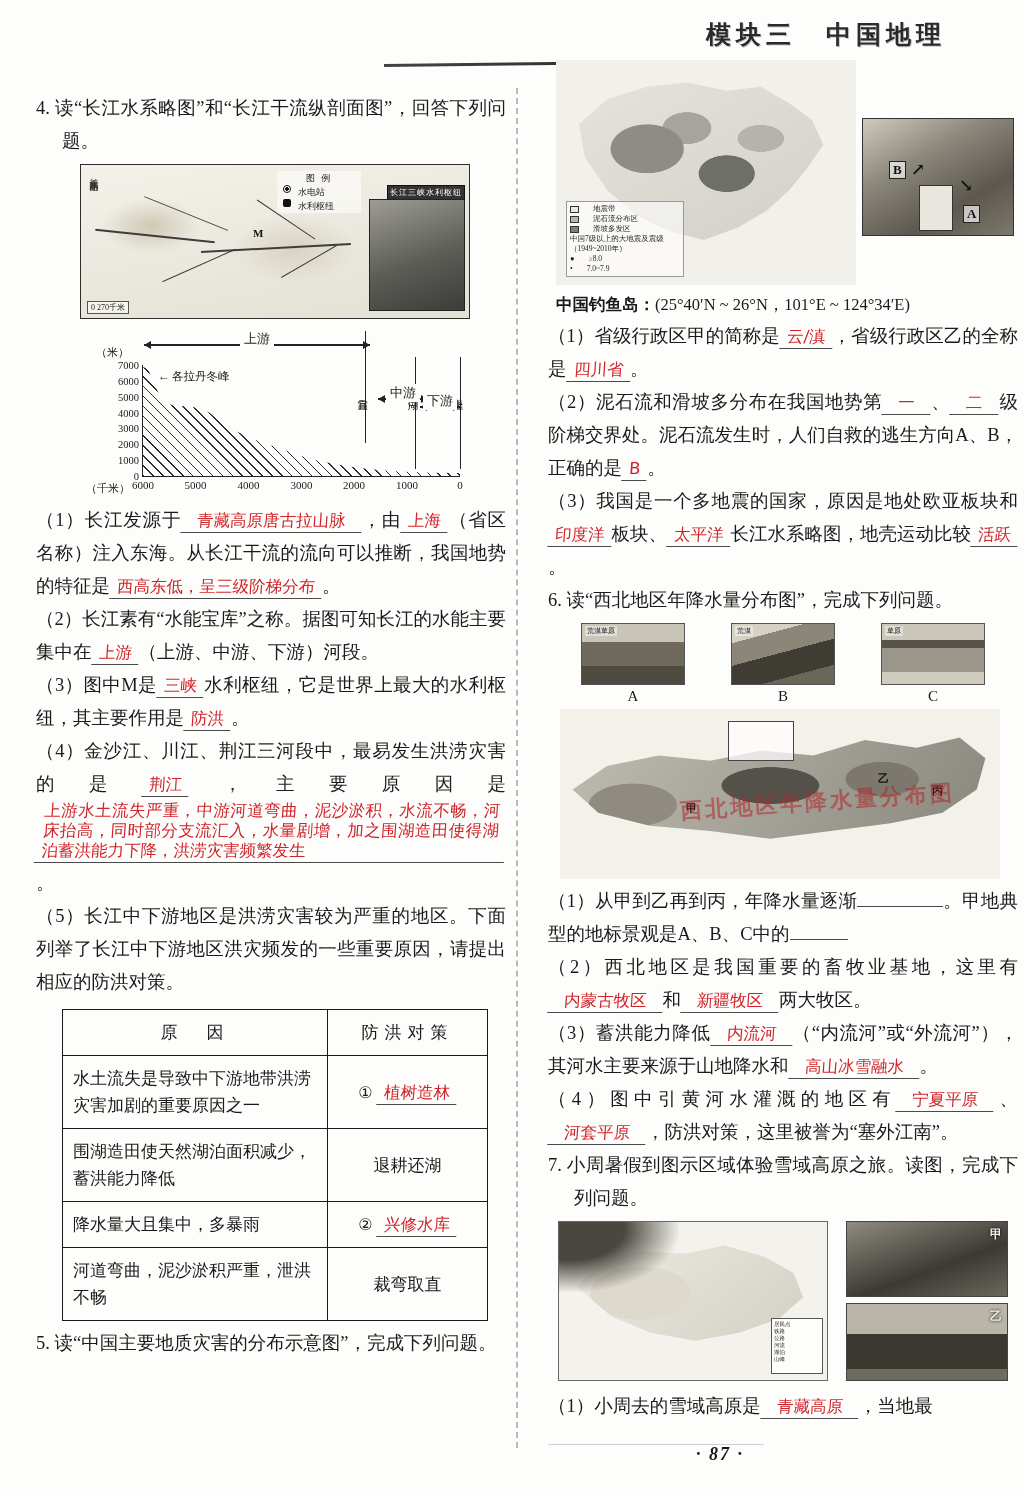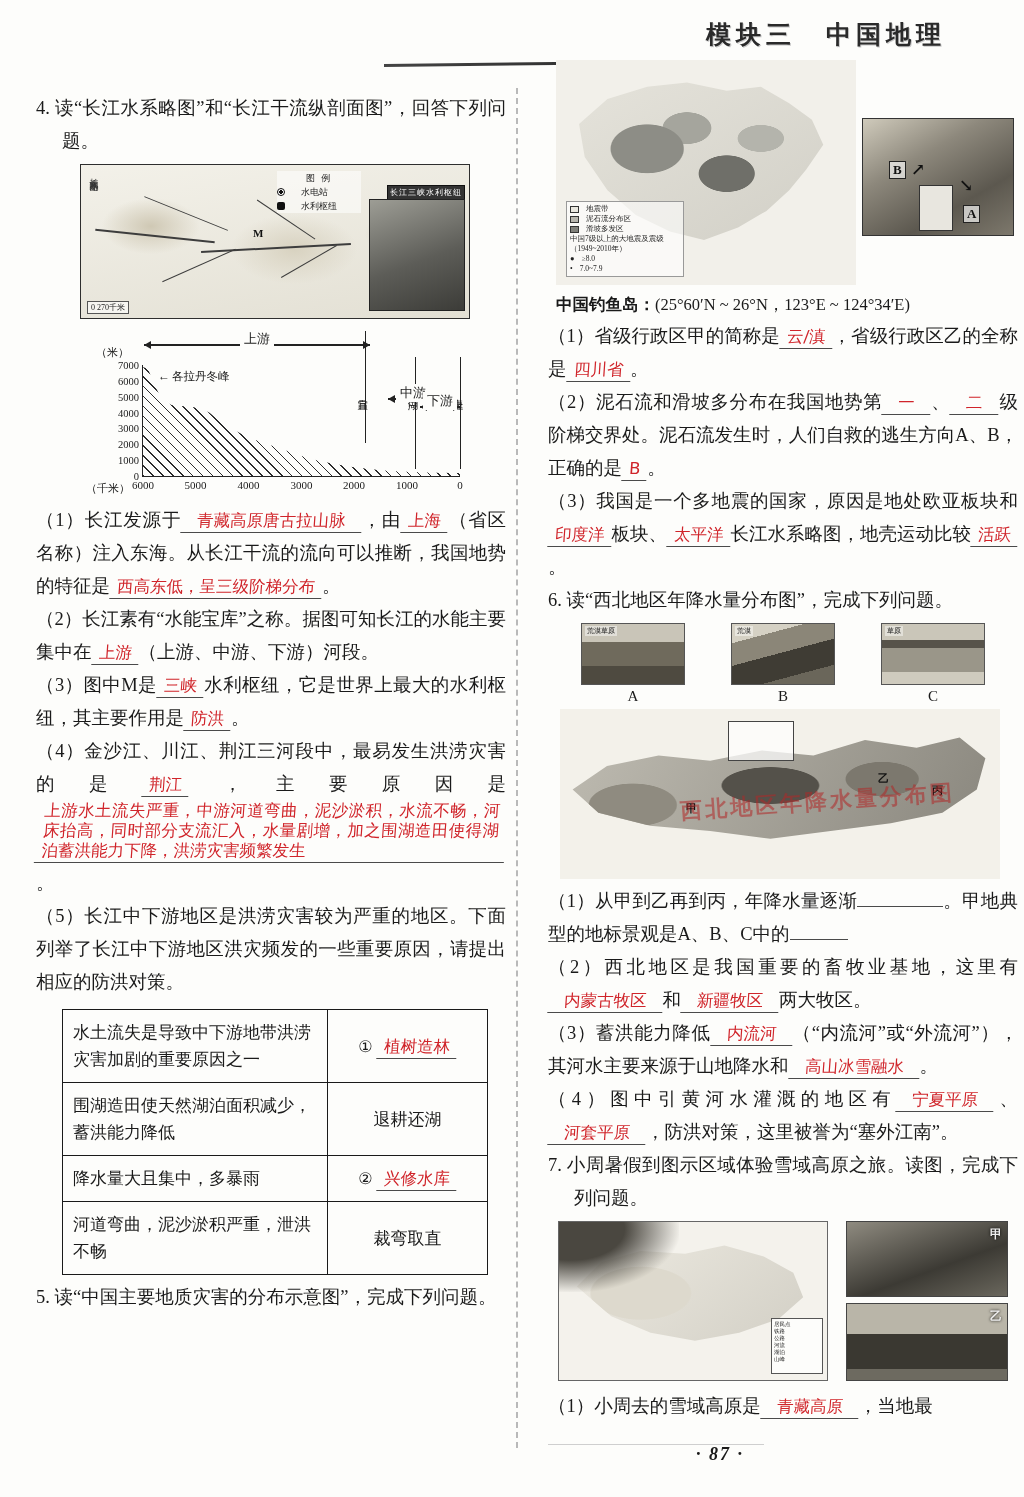--- a/index.html
+++ b/index.html
@@ -89,21 +89,21 @@
     font-size: 8px; color: #fff; background: #333;
     padding: 1px 2px; border: 1px solid #111; letter-spacing: 1px;
     white-space: nowrap;
   }
   .m1-legend {
     position: absolute; right: 108px; top: 6px;
     width: 84px; font-size: 9px; line-height: 14px; color: #222;
     background: rgba(255,255,255,.55);
   }
   .m1-legend .lg-title { text-align: center; letter-spacing: 2px; }
-  .m1-legend .lg-row { display: flex; align-items: center; gap: 16px; }
+  .m1-legend .lg-row { display: flex; align-items: flex-start; gap: 7px; padding-left: 6px; }
   .lg-sym { width: 8px; height: 8px; display: inline-block; }
   .lg-sym.hydro { border: 1.4px solid #111; border-radius: 50%; background: radial-gradient(#111 0 2px,#fff 2px); }
   .lg-sym.hub { background: #111; border-radius: 2px; }
   .m1-scale {
     position: absolute; left: 6px; bottom: 4px;
     font-size: 8px; color: #222; background: rgba(255,255,255,.6);
     border: 1px solid #555; padding: 0 3px;
   }
   .m1-title {
     position: absolute; left: 6px; top: 6px;
@@ -203,21 +203,21 @@
       linear-gradient(150deg,#e6e4dc,#cfcdc4);
     clip-path: polygon(6% 28%, 16% 16%, 30% 10%, 44% 8%, 58% 12%, 70% 10%,
       80% 18%, 88% 26%, 92% 38%, 86% 50%, 80% 60%, 72% 70%, 62% 78%,
       50% 84%, 38% 80%, 26% 72%, 16% 60%, 8% 44%);
   }
   .cn-legend {
     position: absolute; left: 10px; bottom: 8px; font-size: 7.5px;
     line-height: 10px; color: #222; background: rgba(255,255,255,.6);
     padding: 2px 3px; border: .5px solid #999; width: 118px;
   }
-  .cn-legend .lg-row { display: flex; gap: 7px; align-items: center; }
+  .cn-legend .lg-row { display: flex; gap: 14px; align-items: center; }
   .cn-legend .sw { width: 9px; height: 7px; border: .6px solid #333; display: inline-block; }
   .sw.a { background: #e9e7df; }
   .sw.b { background: #b8b6ae; }
   .sw.c { background: #80807a; }
   .photo-inset {
     position: absolute; right: 4px; top: 58px; width: 152px; height: 118px;
     border: 1.4px solid #333;
     background: linear-gradient(150deg,#cfcabb 0%,#8d887c 35%,#5c584f 70%,#7d786c 100%);
     overflow: hidden;
   }
@@ -403,21 +403,21 @@
 
         <div class="pf-city" style="left:67.6%; top:26px;">宜昌</div>
         <div class="pf-city" style="left:83.4%; top:26px;">湖口</div>
         <div class="pf-city" style="left:97.6%; top:26px;">上海</div>
       </div>
 
       <div class="pf-seg" style="left:60px; top:16px; width:226px;">
         <span class="bar"></span>
         <span class="lbl">上游</span>
       </div>
-      <div class="pf-seg" style="left:304px; top:70px; width:50px;">
+      <div class="pf-seg" style="left:294px; top:70px; width:50px;">
         <span class="bar"></span>
         <span class="lbl">中游</span>
       </div>
       <div class="pf-seg" style="left:336px; top:78px; width:40px;">
         <span class="bar"></span>
         <span class="lbl">下游</span>
       </div>
 
       <div class="pf-peak" style="left:74px; top:46px;">各拉丹冬峰</div>
     </div>
@@ -437,20 +437,24 @@
     <div class="body-text">
       <span>（4）</span><span>金沙江、川江、荆江三河段中，最易发生洪涝灾害的是</span><span class="ans">荆江</span><span>，主要原因是</span><span class="ans" style="white-space:normal;">上游水土流失严重，中游河道弯曲，泥沙淤积，水流不畅，河床抬高，同时部分支流汇入，水量剧增，加之围湖造田使得湖泊蓄洪能力下降，洪涝灾害频繁发生</span><span>。</span>
     </div>
 
     <div class="body-text">
       <span>（5）</span><span>长江中下游地区是洪涝灾害较为严重的地区。下面列举了长江中下游地区洪灾频发的一些重要原因，请提出相应的防洪对策。</span>
     </div>
 
     <table class="flood">
       <tbody>
+          <tr>
+        <th>原　因</th>
+        <th>防洪对策</th>
+      </tr>
       <tr>
         <td>水土流失是导致中下游地带洪涝灾害加剧的重要原因之一</td>
         <td class="measure">
           <span class="circnum">①</span><span class="ans">植树造林</span>
         </td>
       </tr>
       <tr>
         <td>围湖造田使天然湖泊面积减少，蓄洪能力降低</td>
         <td class="measure">退耕还湖</td>
       </tr>
@@ -505,21 +509,21 @@
       <div class="photo-inset">
         <span class="arrow-up">↗</span>
         <span class="arrow-dn">↘</span>
         <span class="pin-b">B</span>
         <span class="pin-a">A</span>
         <span class="inset-white"></span>
       </div>
     </div>
 
     <div class="cap-island">
-      <span>中国钓鱼岛：</span><span class="coord">(25°60′N ~ 26°N，123°E ~ 124°34′E)</span>
+      <span>中国钓鱼岛：</span><span class="coord">(25°40′N ~ 26°N，101°E ~ 124°34′E)</span>
     </div>
 
     <div class="body-text">
       <span>（1）</span><span>省级行政区甲的简称是</span><span class="ans">云/滇</span><span>，省级行政区乙的全称是</span><span class="ans">四川省</span><span>。</span>
     </div>
 
     <div class="body-text">
       <span>（2）</span><span>泥石流和滑坡多分布在我国地势第</span><span class="ans wide">一</span><span>、</span><span class="ans wide">二</span><span>级阶梯交界处。泥石流发生时，人们自救的逃生方向A、B，正确的是</span><span class="ans">B</span><span>。</span>
     </div>
 

